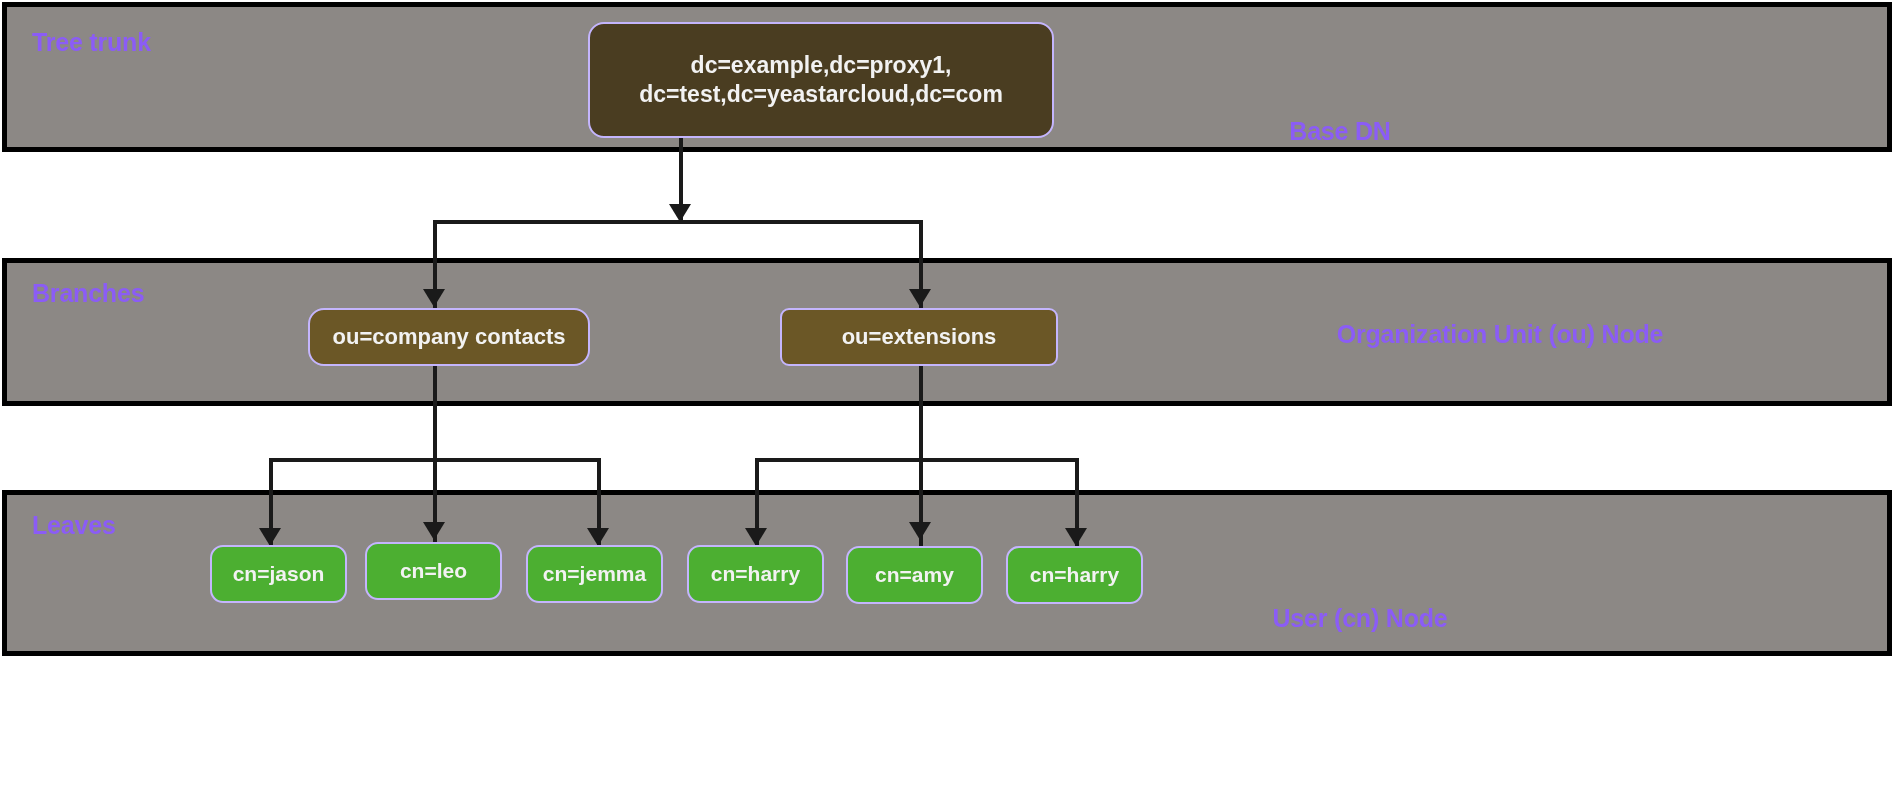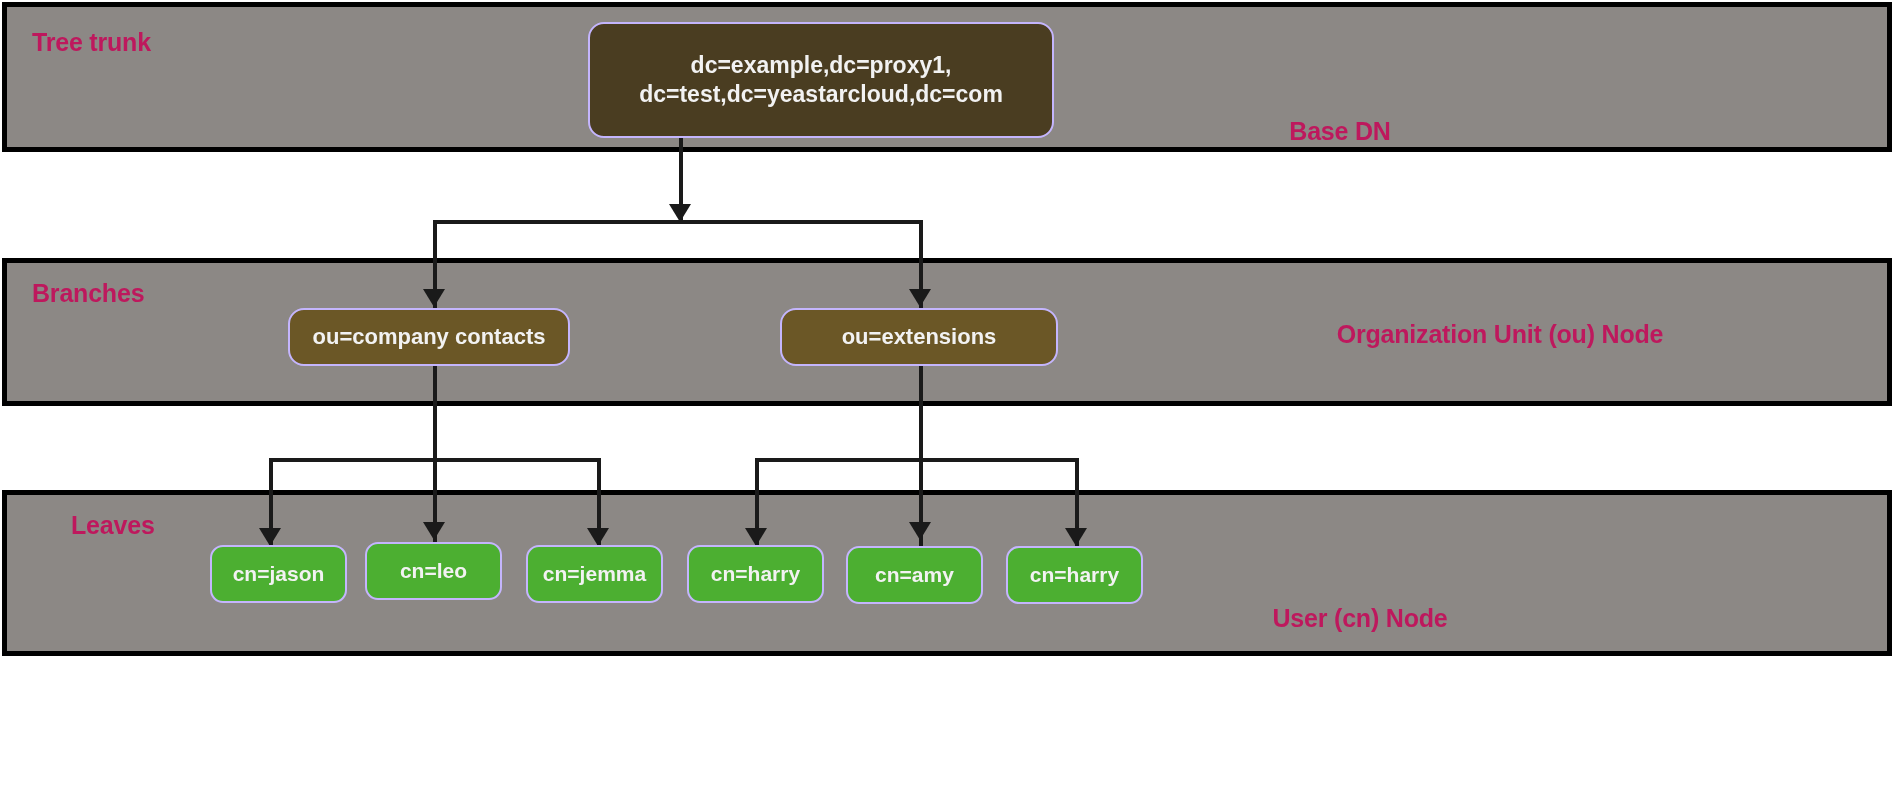--- a/index.html
+++ b/index.html
@@ -23,21 +23,21 @@
     position: absolute;
     left: 2px;
     width: 1890px;
     background: #8c8885;
     border: 5px solid #000000;
     box-sizing: border-box;
   }
   .band-label {
     position: absolute;
     font-weight: bold;
-    color: #be185d;
+    color: #8b5cf6;
     white-space: nowrap;
     letter-spacing: -0.2px;
   }
   .tier-label {
     left: 32px;
     font-size: 25px;
   }
   .role-label {
     font-size: 25px;
     text-align: center;
@@ -119,38 +119,38 @@
 
   <div class="band" style="top:258px; height:148px;"></div>
   <div class="band-label tier-label" style="top:279px;">Branches</div>
   <div class="band-label role-label" style="top:320px; left:1150px; width:700px;">Organization Unit (ou) Node</div>
 
   <div class="conn vline" style="left:433px; top:258px; height:50px;"></div>
   <div class="arrow" style="left:423px; top:289px;"></div>
   <div class="conn vline" style="left:919px; top:258px; height:50px;"></div>
   <div class="arrow" style="left:909px; top:289px;"></div>
 
-  <div class="node node-ou" style="left:288px; top:308px; width:282px; height:58px;">ou=company contacts</div>
-  <div class="node node-ou" style="left:780px; top:308px; width:278px; height:58px;">ou=extensions</div>
+  <div class="node node-ou" style="left:308px; top:308px; width:282px; height:58px;">ou=company contacts</div>
+  <div class="node node-ou" style="left:780px; top:308px; width:278px; height:58px;border-radius:9px;">ou=extensions</div>
 
   <div class="conn vline" style="left:433px; top:366px; height:96px;"></div>
   <div class="conn vline" style="left:919px; top:366px; height:96px;"></div>
 
   <div class="conn hline" style="left:269px; top:458px; width:332px;"></div>
   <div class="conn vline" style="left:269px; top:458px; height:88px;"></div>
   <div class="conn vline" style="left:433px; top:458px; height:88px;"></div>
   <div class="conn vline" style="left:597px; top:458px; height:88px;"></div>
 
   <div class="conn hline" style="left:755px; top:458px; width:324px;"></div>
   <div class="conn vline" style="left:755px; top:458px; height:88px;"></div>
   <div class="conn vline" style="left:919px; top:458px; height:88px;"></div>
   <div class="conn vline" style="left:1075px; top:458px; height:88px;"></div>
 
   <div class="band" style="top:490px; height:166px;"></div>
-  <div class="band-label tier-label" style="top:511px;margin-left:39px;">Leaves</div>
+  <div class="band-label tier-label" style="top:511px;">Leaves</div>
   <div class="band-label role-label" style="top:556px; left:1160px; width:400px;margin-top:48px;">User (cn) Node</div>
 
   <div class="arrow" style="left:259px; top:528px;"></div>
   <div class="arrow" style="left:423px; top:522px;"></div>
   <div class="arrow" style="left:587px; top:528px;"></div>
   <div class="arrow" style="left:745px; top:528px;"></div>
   <div class="arrow" style="left:909px; top:522px;"></div>
   <div class="arrow" style="left:1065px; top:528px;"></div>
 
   <div class="node node-cn" style="left:210px; top:545px; width:137px; height:58px;">cn=jason</div>

